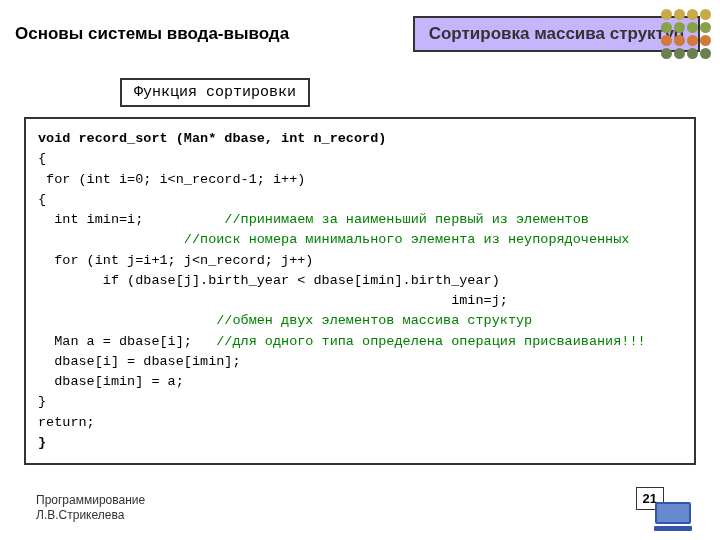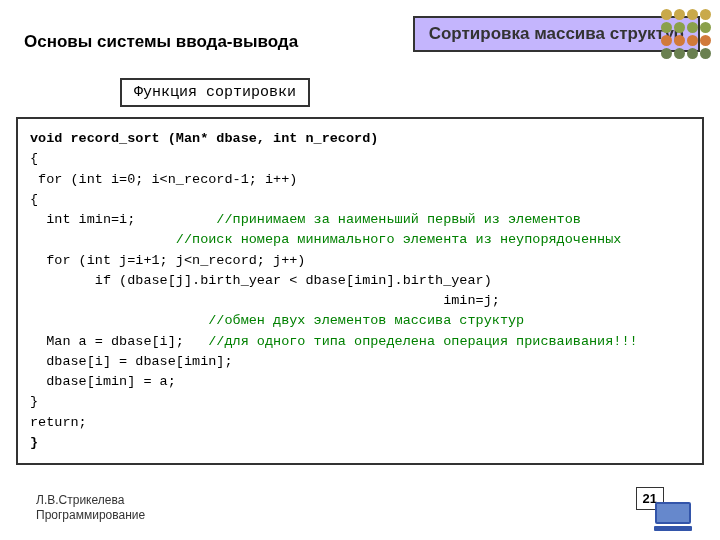--- a/index.html
+++ b/index.html
@@ -1,23 +1,23 @@
 <!DOCTYPE html>
 <html><head>
 <meta charset="utf-8">
 <style>
 body{margin:0;font-family:Arial,sans-serif;background:#fff;width:720px;height:540px;position:relative;overflow:hidden}
-.header{display:flex;align-items:flex-end;padding:16px 20px 8px 24px}
+.header{display:flex;align-items:center;padding:16px 20px 8px 15px}
 .breadcrumb{font-size:17px;font-weight:bold;color:#000;flex:1}
 .title-box{border:2px solid #333;padding:6px 14px;font-size:17px;font-weight:bold;color:#333;background:#c4b5fd}
 .dots{position:absolute;top:8px;right:8px}
 .dots .row{display:flex}
 .dots .dot{width:11px;height:11px;border-radius:50%;margin:1px}
 .subtitle-box{border:2px solid #333;padding:4px 12px;font-family:'Courier New',monospace;font-weight:normal;font-size:15px;display:inline-block;margin:18px 0 10px 120px;background:#fff}
-.code-box{border:2px solid #333;margin:0 16px;padding:10px 12px;font-family:'Courier New',monospace;font-size:13.5px;line-height:1.5;white-space:pre;background:#fff}
+.code-box{border:2px solid #333;margin:0 24px;padding:10px 12px;font-family:'Courier New',monospace;font-size:13.5px;line-height:1.5;white-space:pre;background:#fff}
 .kw{font-weight:bold}
 .cm{color:#008000}
 .footer{position:absolute;bottom:16px;left:36px;font-size:12px;color:#333;line-height:1.3}
 .pagenum{position:absolute;bottom:30px;right:56px;border:1px solid #333;padding:3px 6px;font-size:13px;font-weight:bold;background:#fff}
 .comp-icon{position:absolute;bottom:10px;right:28px;width:38px;height:28px}
 .comp-icon .mon{width:32px;height:18px;border:2px solid #3355aa;border-radius:2px;background:#6688cc;margin:0 auto}
 .comp-icon .base{width:38px;height:5px;background:#3355aa;margin-top:2px;border-radius:1px}
 </style>
 </head>
 <body>
@@ -69,22 +69,22 @@
 <span>                                                   imin=j;</span>
 <span class="cm">                      //обмен двух элементов массива структур</span>
 <span>  Man a = dbase[i];   </span><span class="cm">//для одного типа определена операция присваивания!!!</span>
 <span>  dbase[i] = dbase[imin];</span>
 <span>  dbase[imin] = a;</span>
 <span>}</span>
 <span>return;</span>
 <span class="kw">}</span></div>
 
 <div class="footer">
+  <div>Программирование</div>
   <div>Л.В.Стрикелева</div>
-  <div>Программирование</div>
 </div>
 
 <div class="pagenum">21</div>
 <div class="comp-icon">
   <div class="mon"></div>
     <div class="base"></div>
 </div>
 
 
 

